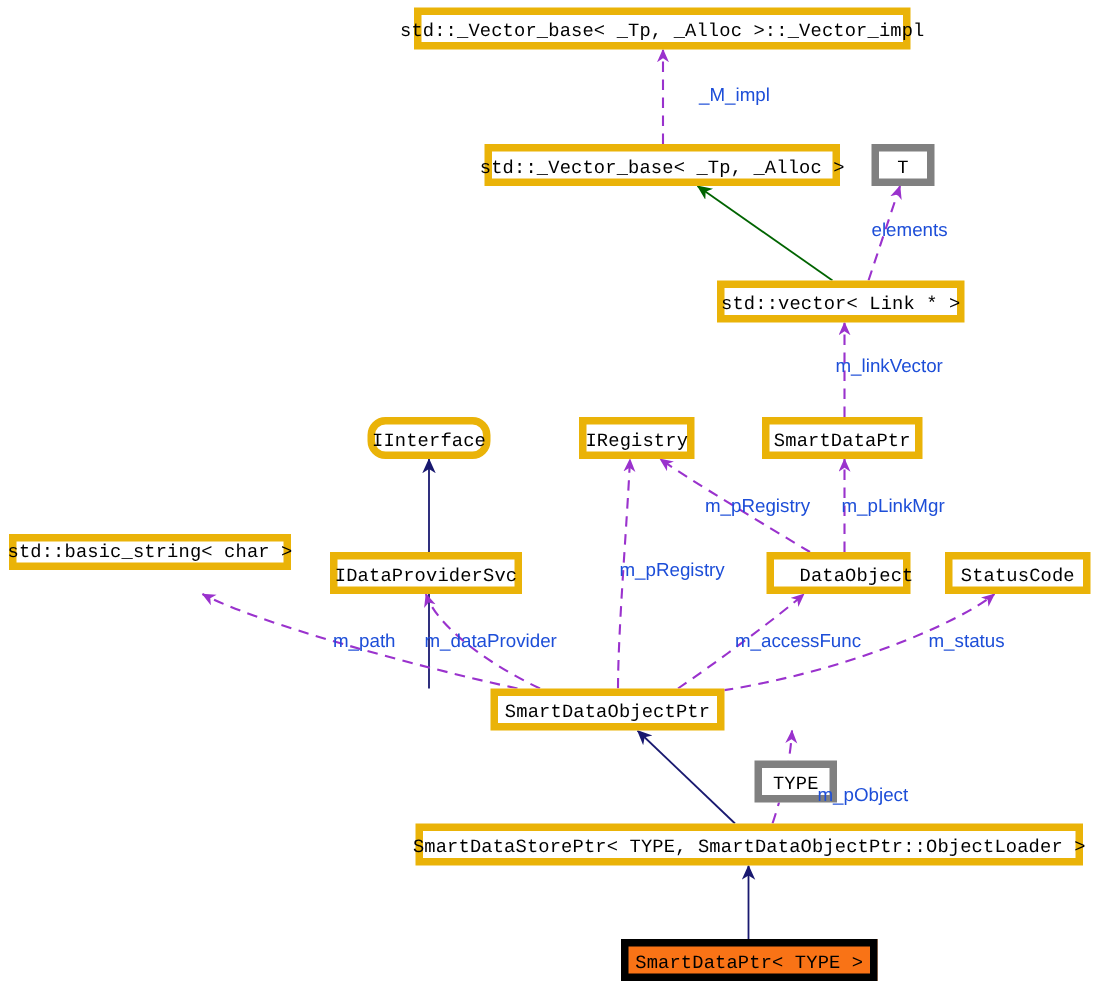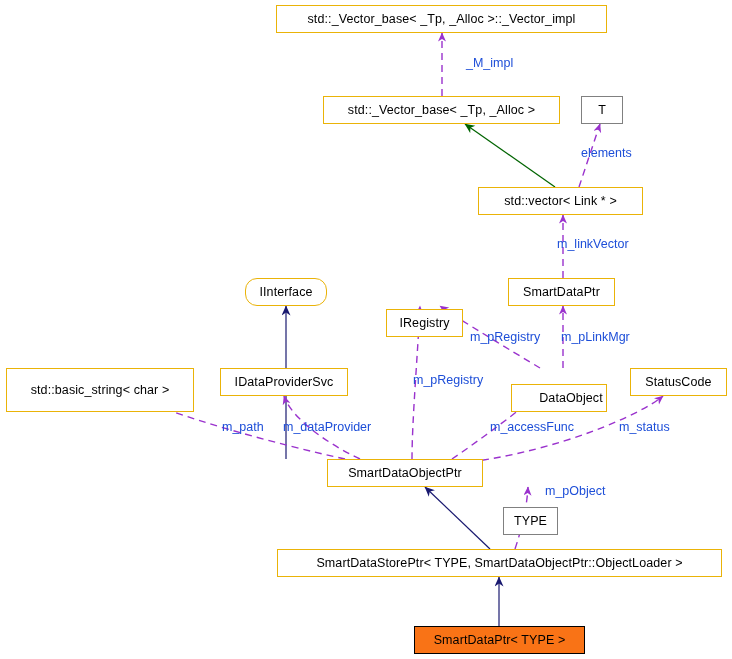--- a/index.html
+++ b/index.html
@@ -20,29 +20,30 @@
     left: 0;
     top: 0;
     width: 732px;
     height: 659px;
     pointer-events: none;
   }
   .node {
     position: absolute;
     box-sizing: border-box;
     display: flex;
-    align-items: center;
+    align-items: flex-end;
     justify-content: center;
     background: #ffffff;
-    border: 1px solid #eab308;
+    border: 5px solid #eab308;
     font-size: 12.5px;
     color: #000000;
     white-space: nowrap;
     letter-spacing: 0.1px;
     z-index: 2;
+    font-family: Liberation Mono, monospace;
   }
   .node.template {
     border-color: #808080;
     color: #000000;
   }
   .node.highlight {
     background: #f97316;
     border-color: #000000;
   }
   .edge-label {
@@ -97,33 +98,33 @@
       </div>
       <div class="node template" style="left: 581px; top: 96px; width: 42px; height: 28px;">
         <span>T</span>
       </div>
       <div class="node" style="left: 478px; top: 187px; width: 165px; height: 28px;">
         <span>std::vector&lt; Link * &gt;</span>
       </div>
       <div class="node" style="left: 245px; top: 278px; width: 82px; height: 28px; border-radius: 12px;">
         <span>IInterface</span>
       </div>
-      <div class="node" style="left: 386px; top: 278px; width: 77px; height: 28px; margin-top: 31px;">
+      <div class="node" style="left: 386px; top: 278px; width: 77px; height: 28px;">
         <span>IRegistry</span>
       </div>
       <div class="node" style="left: 508px; top: 278px; width: 107px; height: 28px;">
         <span>SmartDataPtr</span>
       </div>
-      <div class="node" style="left: 6px; top: 368px; width: 188px; height: 44px;">
+      <div class="node" style="left: 6px; top: 356px; width: 188px; height: 24px;">
         <span>std::basic_string&lt; char &gt;</span>
       </div>
       <div class="node" style="left: 220px; top: 368px; width: 128px; height: 28px;">
         <span>IDataProviderSvc</span>
       </div>
-      <div class="node" style="left: 511px; top: 384px; width: 96px; height: 28px; padding-left: 24px;">
+      <div class="node" style="left: 511px; top: 368px; width: 96px; height: 28px; padding-left: 24px;">
         <span>DataObject</span>
       </div>
       <div class="node" style="left: 630px; top: 368px; width: 97px; height: 28px;">
         <span>StatusCode</span>
       </div>
       <div class="node" style="left: 327px; top: 459px; width: 156px; height: 28px;">
         <span>SmartDataObjectPtr</span>
       </div>
       <div class="node template" style="left: 503px; top: 459px; width: 55px; height: 28px; margin-top: 48px;">
         <span>TYPE</span>
@@ -139,15 +140,15 @@
       <div class="edge-label" style="left: 466px; top: 56px;">_M_impl</div>
       <div class="edge-label" style="left: 581px; top: 146px;">elements</div>
       <div class="edge-label" style="left: 557px; top: 237px;">m_linkVector</div>
       <div class="edge-label" style="left: 413px; top: 373px;">m_pRegistry</div>
       <div class="edge-label" style="left: 470px; top: 330px;">m_pRegistry</div>
       <div class="edge-label" style="left: 561px; top: 330px;">m_pLinkMgr</div>
       <div class="edge-label" style="left: 222px; top: 420px;">m_path</div>
       <div class="edge-label" style="left: 283px; top: 420px;">m_dataProvider</div>
       <div class="edge-label" style="left: 490px; top: 420px;">m_accessFunc</div>
       <div class="edge-label" style="left: 619px; top: 420px;">m_status</div>
-      <div class="edge-label" style="left: 509px; top: 484px; padding-left: 36px;">m_pObject</div>
+      <div class="edge-label" style="left: 509px; top: 523px; padding-left: 36px;">m_pObject</div>
     </div>
 </div>
 
 </body></html>

